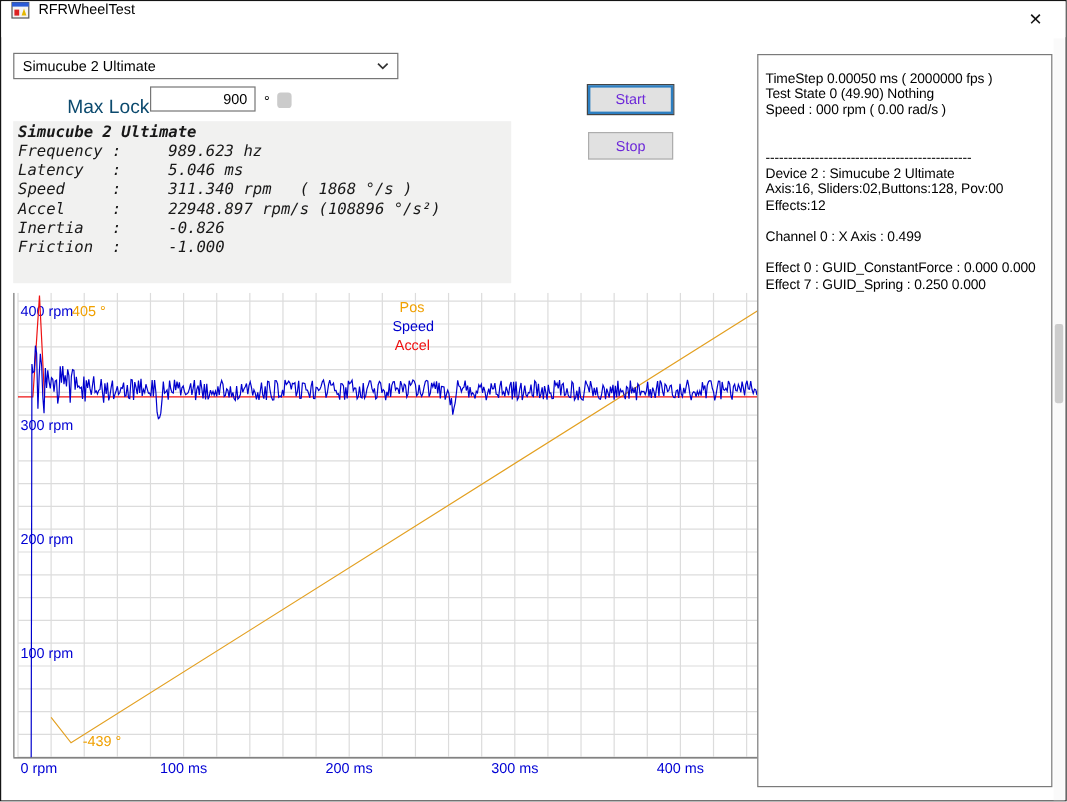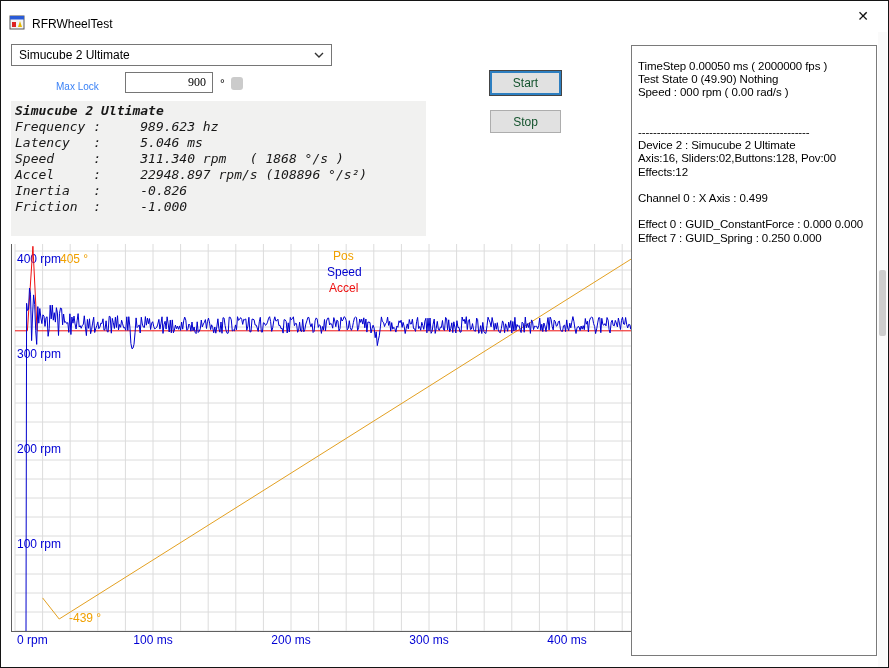--- a/index.html
+++ b/index.html
@@ -1,29 +1,29 @@
 <!DOCTYPE html>
 <html><head>
 <meta charset="utf-8">
 <style>
   *{margin:0;padding:0;box-sizing:border-box}
   html,body{width:889px;height:668px}
   body{font-family:"Liberation Sans",sans-serif;background:#fff;overflow:hidden}
   .window{position:relative;width:889px;height:668px;border:1px solid #141414;background:#fff;overflow:hidden}
-  .titlebar{position:absolute;left:0;top:0;right:0;height:30px;background:#fff;display:flex;align-items:flex-end}
+  .titlebar{position:absolute;left:0;top:0;right:0;height:30px;background:#fff;display:flex;align-items:flex-start}
   .app-icon{margin-left:8px;width:16px;height:16px;display:inline-block}
   .title{margin-left:7px;font-size:12px;color:#000}
   .close-button{position:absolute;right:6px;top:0;width:38px;height:30px;display:flex;align-items:center;justify-content:center;font-size:14px;color:#111;cursor:pointer}
   .combo{position:absolute;left:10px;top:43px;width:321px;height:22px;border:1px solid #767676;background:#fff;font-size:12px;display:flex;align-items:center;justify-content:space-between;padding:0 7px;cursor:default}
   .combo .chev{width:10px;height:8px}
-  .maxlock-label{position:absolute;left:55px;top:80px;font-size:10px;color:#3b82f6}
-  .maxlock-input{position:absolute;left:124px;top:71px;width:88px;height:21px;border:1px solid #767676;font-size:12px;text-align:right;padding-right:6px;font-family:Liberation Serif, serif;background:#fff}
+  .maxlock-label{position:absolute;left:55px;top:80px;font-size:16px;color:#0c4a6e}
+  .maxlock-input{position:absolute;left:124px;top:71px;width:88px;height:21px;border:1px solid #767676;font-size:12px;text-align:right;padding-right:6px;font-family:Liberation Sans, sans-serif;background:#fff}
   .degree{position:absolute;left:219px;top:76px;font-size:12px}
   .updown{position:absolute;left:230px;top:76px;width:12px;height:13px;background:#cbcbcb;border-radius:3px}
-  .btn{position:absolute;left:489px;width:71px;font-size:12px;background:#e1e1e1;display:flex;align-items:center;justify-content:center;cursor:pointer;color:#14532d}
+  .btn{position:absolute;left:489px;width:71px;font-size:12px;background:#e1e1e1;display:flex;align-items:center;justify-content:center;cursor:pointer;color:#6d28d9}
   .btn-start{top:70px;height:24px;border:2px solid #2d7fc1;box-shadow:0 0 0 1px #444}
   .btn-stop{top:109px;height:23px;border:1px solid #adadad}
   .info-panel{position:absolute;left:10px;top:100px;width:415px;height:135px;background:#f1f1f0;font-family:"DejaVu Sans Mono",monospace;font-style:italic;font-size:13px;line-height:16px;padding:2px 4px;color:#181818}
   .info-title{font-weight:700;white-space:pre}
   .info-line{white-space:pre}
   #chart-svg{position:absolute;left:10px;top:243px;background:#fff}
   .status-panel{position:absolute;left:630px;top:44px;width:246px;height:611px;border:1px solid #7a7a7a;background:#fff;padding:14px 6px;font-size:11.5px;line-height:13.2px;color:#000}
   .status-line{white-space:pre-wrap;letter-spacing:-0.1px}
   .vscroll{position:absolute;right:1px;top:31px;width:9px;height:635px;background:#fafafa}
   .vscroll .thumb{position:absolute;left:1px;top:238px;width:7px;height:66px;background:#cdcdcd;border-radius:2px}

